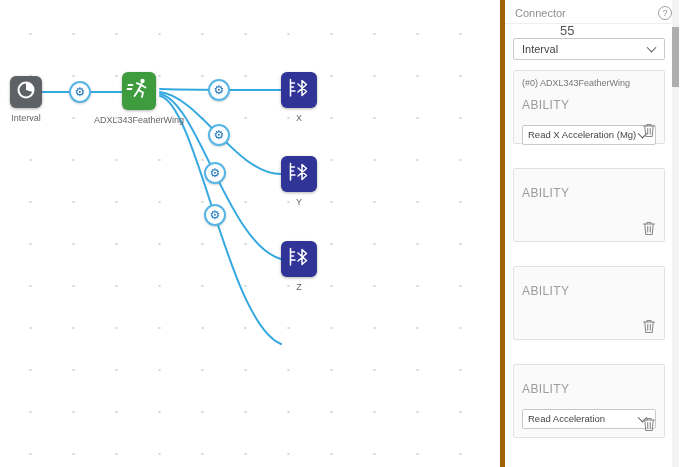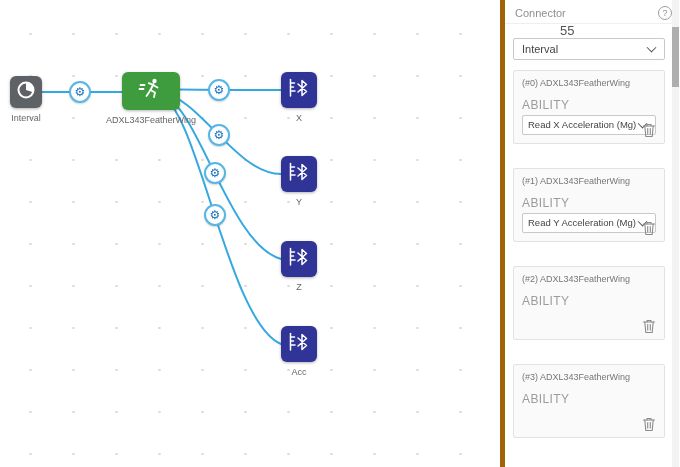--- a/index.html
+++ b/index.html
@@ -11,21 +11,21 @@
     background-image:radial-gradient(circle,#d8d8d8 1px,transparent 1.3px);
     background-size:43px 42px;background-position:9px 13px}
   .edges{position:absolute;left:0;top:0}
   .edges path{stroke:#35a8e0;stroke-width:2;fill:none;stroke-linecap:round}
 
   .node{position:absolute;display:flex;align-items:center;justify-content:center;
     border-radius:6px;box-shadow:0 1px 3px rgba(0,0,0,.3)}
   .node-label{position:absolute;top:100%;left:50%;transform:translateX(-50%);
     margin-top:5px;font-size:9px;color:#666;white-space:nowrap}
   .n-interval{left:10px;top:76px;width:32px;height:32px;background:#5e6165}
-  .n-adxl{left:122px;top:72px;width:58px;height:38px;background:#3e9b3e}
+  .n-adxl{left:122px;top:72px;width:34px;height:38px;background:#3e9b3e}
   .n-ble{width:36px;height:36px;background:#2f3496;left:281px}
   .n-x{top:72px}.n-y{top:156px}.n-z{top:241px}.n-acc{top:326px}
 
   .gear{position:absolute;width:22px;height:22px;border-radius:50%;background:#fff;
     border:2px solid #56b6e6;color:#1b75bc;display:flex;align-items:center;justify-content:center;
     font-size:12px;line-height:1;box-shadow:0 1px 2px rgba(0,0,0,.18);cursor:pointer}
   .g0{left:69px;top:81px}.g1{left:208px;top:79px}.g2{left:208px;top:124px}
   .g3{left:204px;top:162px}.g4{left:204px;top:204px}
 
   
@@ -43,21 +43,21 @@
     font-size:11px;line-height:20px;padding-left:8px}
   .chev{position:absolute;right:9px;top:50%;width:7px;height:7px;
     border-right:1.5px solid #555;border-bottom:1.5px solid #555;
     transform:translateY(-70%) rotate(45deg)}
 
   .card{position:absolute;left:8px;width:152px;height:74px;background:#fafafa;
     border:1px solid #e2e2e2;border-radius:2px;padding:7px 8px}
   .c0{top:70px}.c1{top:168px}.c2{top:266px}.c3{top:364px}
   .card-title{font-size:9px;color:#777;white-space:nowrap;overflow:hidden}
   .ability-label{font-size:12px;color:#9c9c9c;letter-spacing:.4px;margin-top:10px}
-  .ability-select{margin-top:3px;height:20px;font-size:9.5px;line-height:18px;
+  .ability-select{margin-top:13px;height:20px;font-size:9.5px;line-height:18px;
     padding:0 15px 0 5px;white-space:nowrap;overflow:hidden}
   .trash{position:absolute;right:8px;bottom:5px;width:14px;height:16px;cursor:pointer}
   .trash svg{display:block}
 
   .scroll-track{position:absolute;left:167px;top:0;width:7px;height:467px;background:#f3f3f3}
   .scroll-thumb{position:absolute;left:0;top:27px;width:7px;height:60px;background:#aeaeae}
 </style>
 </head>
 <body>
 
@@ -131,32 +131,20 @@
           <path d="M4.5 4.5 V21"></path>
             <path d="M4.5 8 H8.5"></path>
             <path d="M4.5 12 H7.5"></path>
             <path d="M4.5 16 H9"></path>
           <path d="M12 9 L20.5 16.5 L16 20.5 V5.5 L20.5 9.5 L12 17"></path>
         </svg>
       </span>
       <div class="node-label">Z</div>
     </div>
 
-    <div class="node n-ble n-acc">
-      <span>
-        <svg width="26" height="26" viewBox="0 0 26 26" fill="none" stroke="#fff" stroke-width="1.5" stroke-linecap="round" stroke-linejoin="round">
-          <path d="M4.5 4.5 V21"></path>
-            <path d="M4.5 8 H8.5"></path>
-            <path d="M4.5 12 H7.5"></path>
-            <path d="M4.5 16 H9"></path>
-          <path d="M12 9 L20.5 16.5 L16 20.5 V5.5 L20.5 9.5 L12 17"></path>
-        </svg>
-      </span>
-      <div class="node-label">Acc</div>
-    </div>
 
     <div class="gear g0">⚙</div>
     <div class="gear g1">⚙</div>
     <div class="gear g2">⚙</div>
     <div class="gear g3">⚙</div>
     <div class="gear g4">⚙</div>
   </div>
 
   <div class="panel">
 
@@ -183,54 +171,51 @@
           <path d="M1.5 4 H12.5"></path>
             <path d="M5 4 V2.5 H9 V4"></path>
           <path d="M2.8 4 L3.8 14.5 H10.2 L11.2 4"></path>
           <path d="M5.7 6.5 V12"></path>
             <path d="M8.3 6.5 V12"></path>
         </svg>
       </div>
     </div>
 
     <div class="card c1">
-      <div class="card-title">(#1) ADXL343FeatherWing</div>
+      <div class="ability-label">ABILITY</div>
+      <div class="trash">
+        <svg width="14" height="16" viewBox="0 0 14 16" fill="none" stroke="#8a8a8a" stroke-width="1.1" stroke-linecap="round" stroke-linejoin="round">
+          <path d="M1.5 4 H12.5"></path>
+            <path d="M5 4 V2.5 H9 V4"></path>
+          <path d="M2.8 4 L3.8 14.5 H10.2 L11.2 4"></path>
+          <path d="M5.7 6.5 V12"></path>
+            <path d="M8.3 6.5 V12"></path>
+        </svg>
+      </div>
+    </div>
+
+    <div class="card c2">
+      <div class="ability-label">ABILITY</div>
+      <div class="trash">
+        <svg width="14" height="16" viewBox="0 0 14 16" fill="none" stroke="#8a8a8a" stroke-width="1.1" stroke-linecap="round" stroke-linejoin="round">
+          <path d="M1.5 4 H12.5"></path>
+            <path d="M5 4 V2.5 H9 V4"></path>
+          <path d="M2.8 4 L3.8 14.5 H10.2 L11.2 4"></path>
+          <path d="M5.7 6.5 V12"></path>
+            <path d="M8.3 6.5 V12"></path>
+        </svg>
+      </div>
+    </div>
+
+    <div class="card c3">
       <div class="ability-label">ABILITY</div>
       <div class="select ability-select">
-        <span>Read Y Acceleration (Mg)</span>
+        <span>Read Acceleration</span>
         <span class="chev"></span>
       </div>
-      <div class="trash">
-        <svg width="14" height="16" viewBox="0 0 14 16" fill="none" stroke="#8a8a8a" stroke-width="1.1" stroke-linecap="round" stroke-linejoin="round">
-          <path d="M1.5 4 H12.5"></path>
-            <path d="M5 4 V2.5 H9 V4"></path>
-          <path d="M2.8 4 L3.8 14.5 H10.2 L11.2 4"></path>
-          <path d="M5.7 6.5 V12"></path>
-            <path d="M8.3 6.5 V12"></path>
-        </svg>
-      </div>
-    </div>
-
-    <div class="card c2">
-      <div class="card-title">(#2) ADXL343FeatherWing</div>
-      <div class="ability-label">ABILITY</div>
-      <div class="trash">
-        <svg width="14" height="16" viewBox="0 0 14 16" fill="none" stroke="#8a8a8a" stroke-width="1.1" stroke-linecap="round" stroke-linejoin="round">
-          <path d="M1.5 4 H12.5"></path>
-            <path d="M5 4 V2.5 H9 V4"></path>
-          <path d="M2.8 4 L3.8 14.5 H10.2 L11.2 4"></path>
-          <path d="M5.7 6.5 V12"></path>
-            <path d="M8.3 6.5 V12"></path>
-        </svg>
-      </div>
-    </div>
-
-    <div class="card c3">
-      <div class="card-title">(#3) ADXL343FeatherWing</div>
-      <div class="ability-label">ABILITY</div>
       <div class="trash">
         <svg width="14" height="16" viewBox="0 0 14 16" fill="none" stroke="#8a8a8a" stroke-width="1.1" stroke-linecap="round" stroke-linejoin="round">
           <path d="M1.5 4 H12.5"></path>
             <path d="M5 4 V2.5 H9 V4"></path>
           <path d="M2.8 4 L3.8 14.5 H10.2 L11.2 4"></path>
           <path d="M5.7 6.5 V12"></path>
             <path d="M8.3 6.5 V12"></path>
         </svg>
       </div>
     </div>

